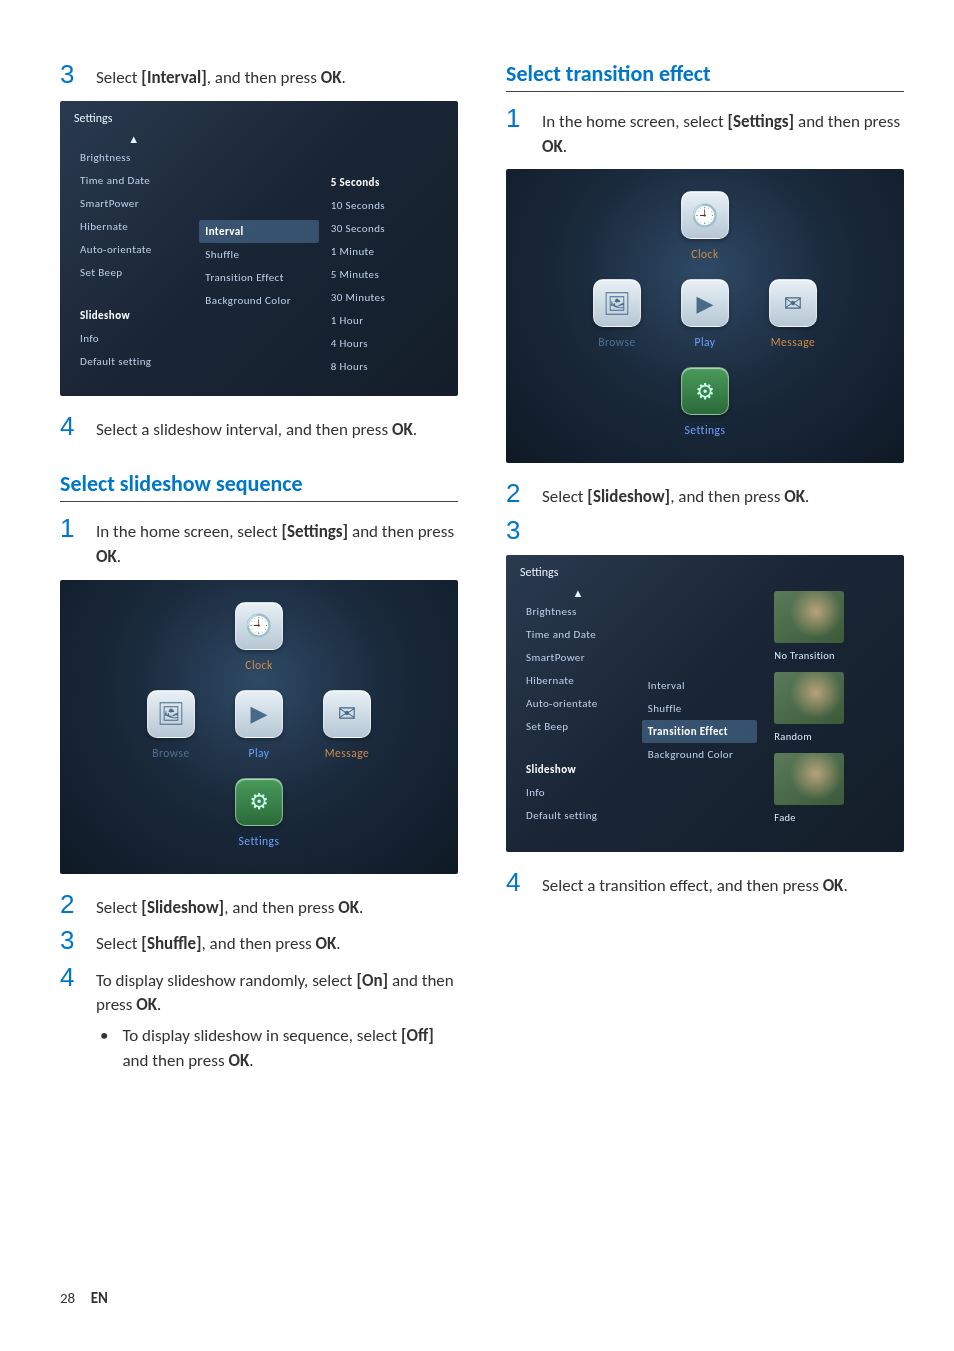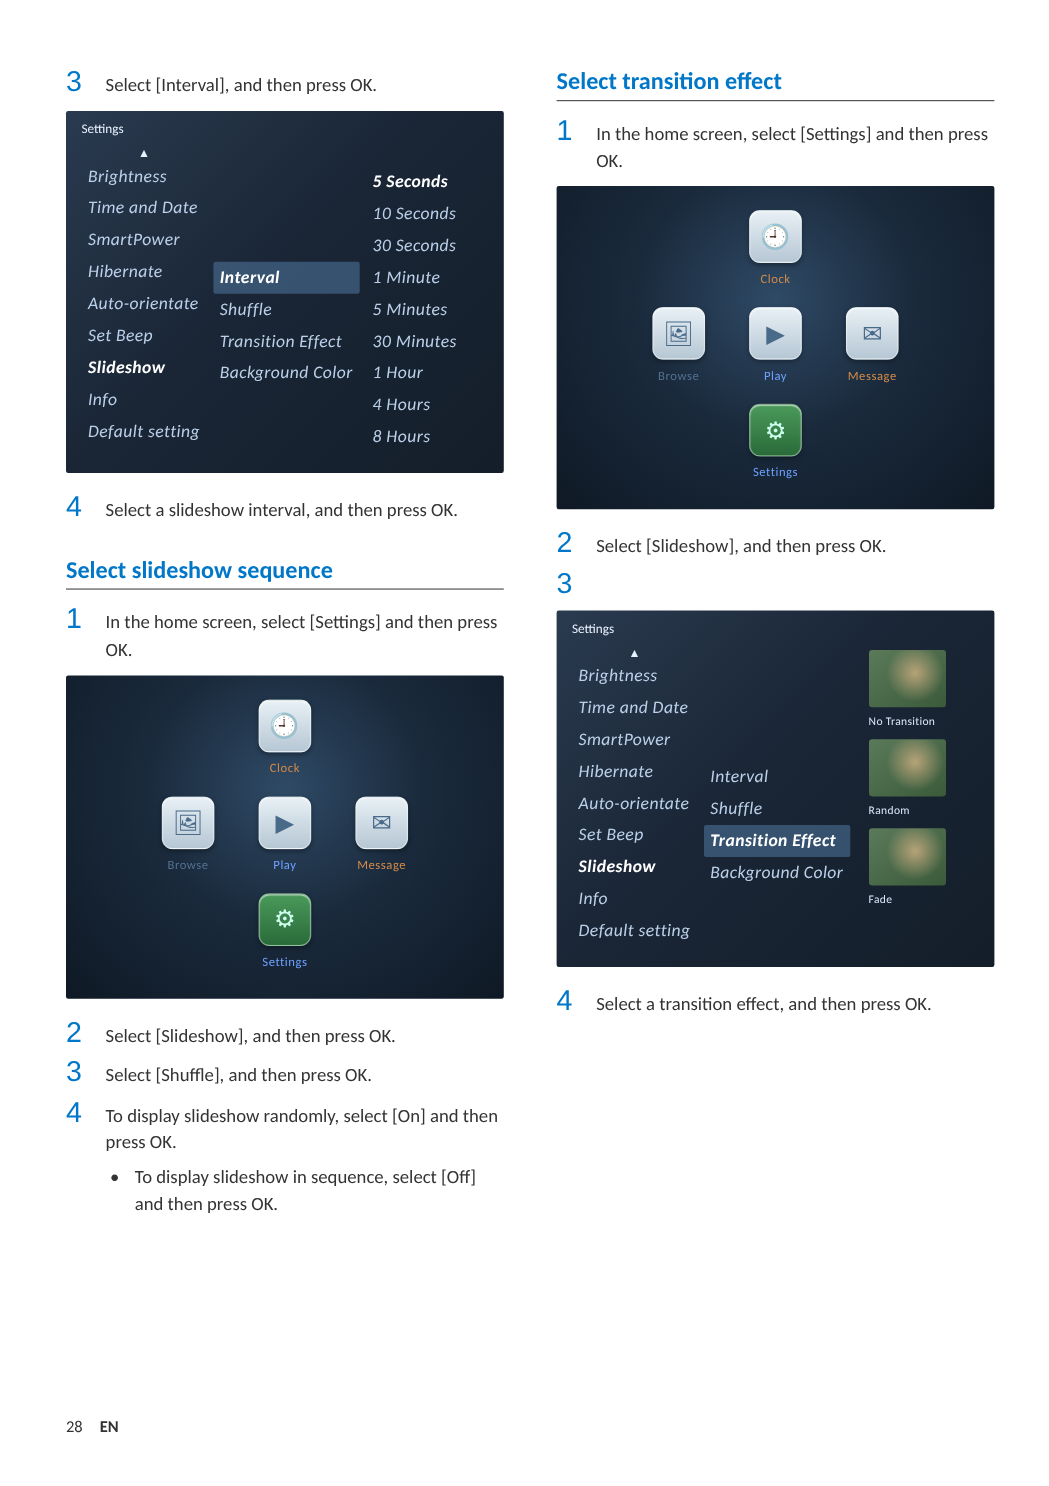--- a/index.html
+++ b/index.html
@@ -33,21 +33,21 @@
     min-width: 18px;
     line-height: 1.1;
     flex-shrink: 0;
     font-family: "Gill Sans", sans-serif;
   }
   .step-text {
     font-size: 17px;
     line-height: 1.45;
     color: #333;
   }
-  .bold { font-weight: 400; }
+  .bold { font-weight: 700; }
   .bullet-row {
     display:flex;
     gap:14px;
     margin-top:4px;
     margin-left: 40px;
   }
   .bullet-dot { font-size:17px; color:#333; line-height:1.45;}
   .heading {
     font-size: 22px;
     color: #0077c8;
@@ -81,34 +81,33 @@
     display:flex;
     gap:6px;
   }
   .mcol {
     flex:1;
     display:flex;
     flex-direction:column;
   }
   .mrow {
     padding: 5px 6px;
-    font-size: 16px;
+    font-size: 11px;
     letter-spacing: .4px;
     color:#bcd0ea;
     white-space: nowrap;
-    font-style: italic;
   }
   .mrow.sel {
     background: rgba(80,120,160,.55);
     border-radius: 2px;
     color:#fff;
     font-weight:600;
   }
   .mrow.hl2 {
-    color:#fff; font-weight:600;
+    color:#fff; font-weight:600;margin-top:20px;
   }
   .arrow-up {
     text-align:center;
     color:#e8f1ff;
     font-size:11px;
   }
   
   .shot-home {
     background: radial-gradient(ellipse at 50% 35%, #2f4a66 0%, #1a2a3c 45%, #0f1925 100%);
     border-radius: 2px;

